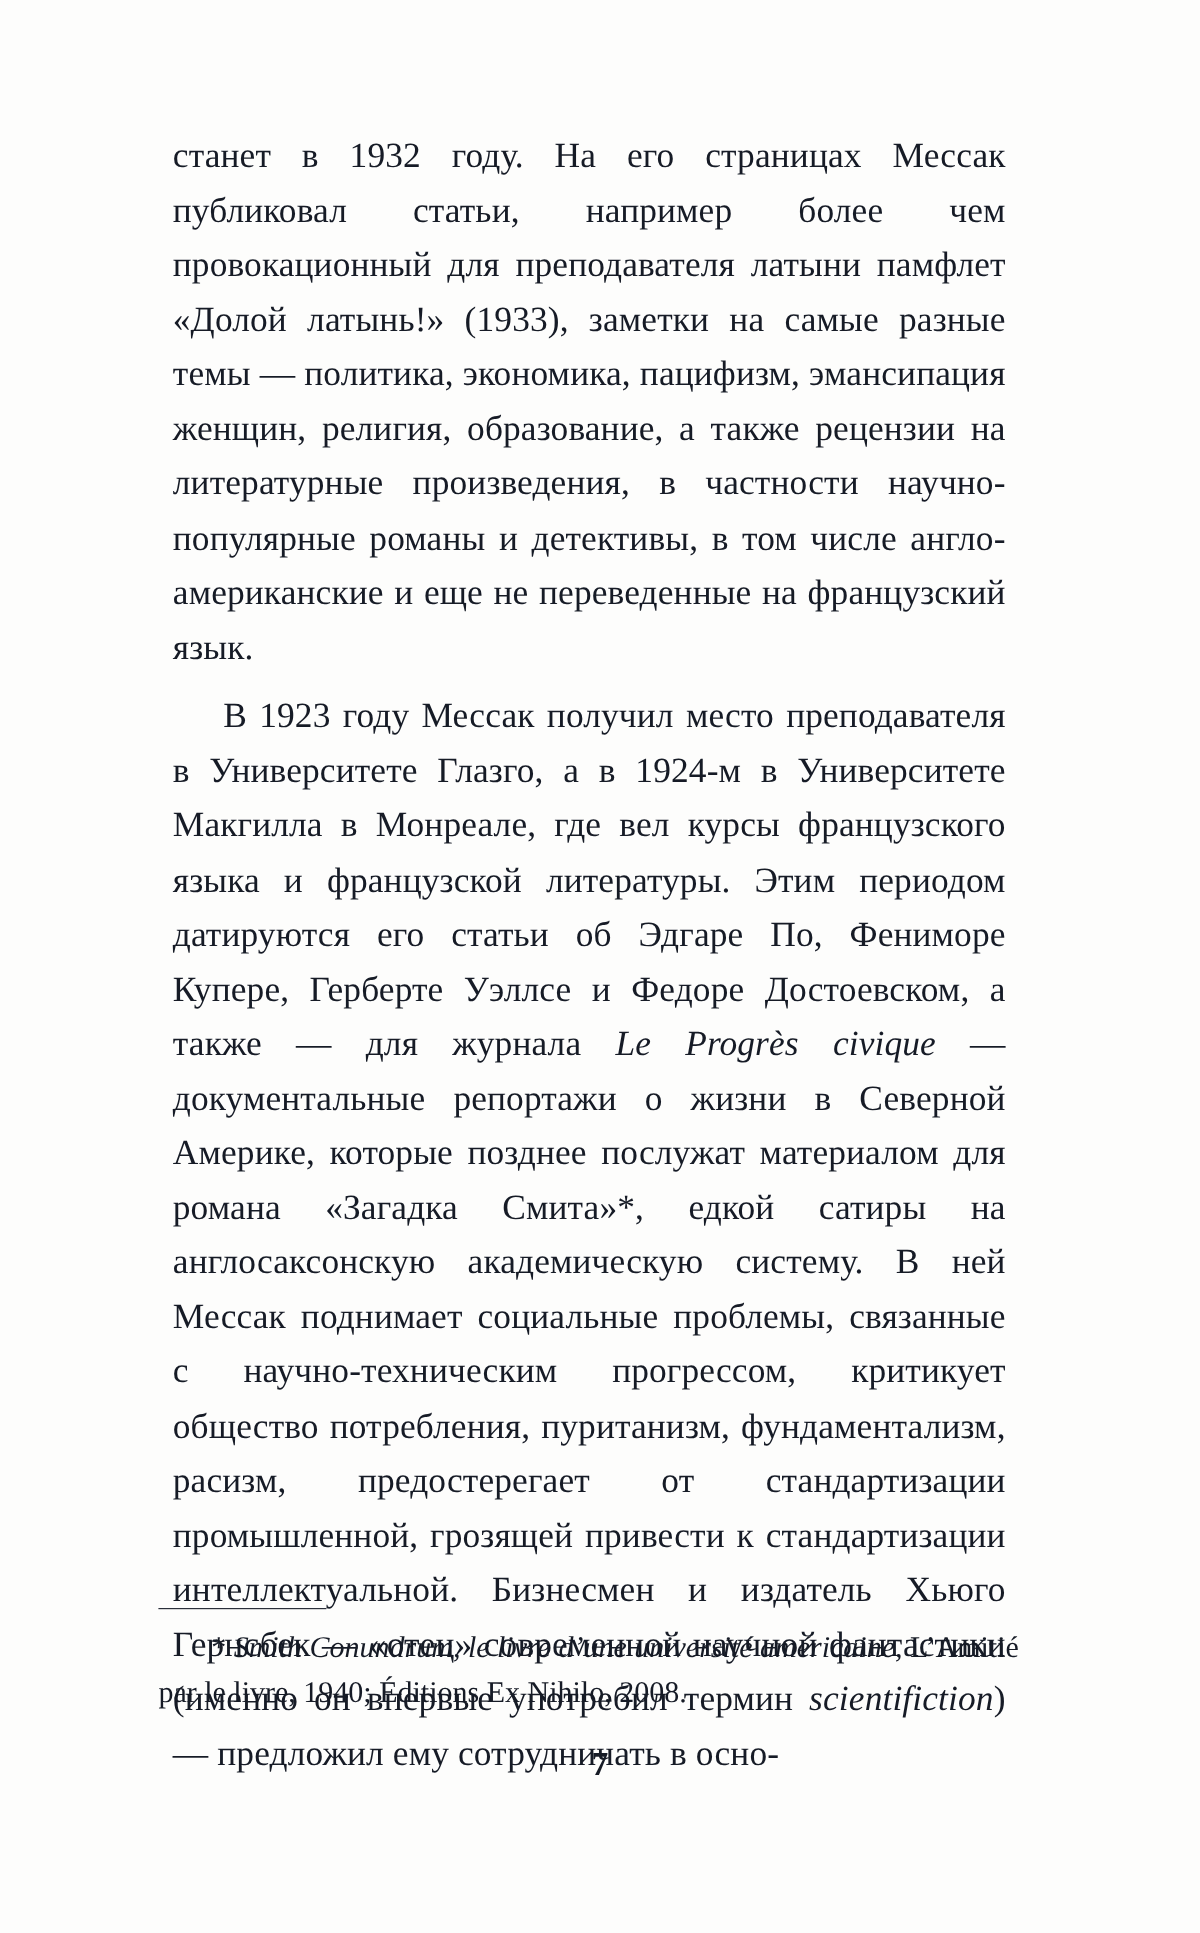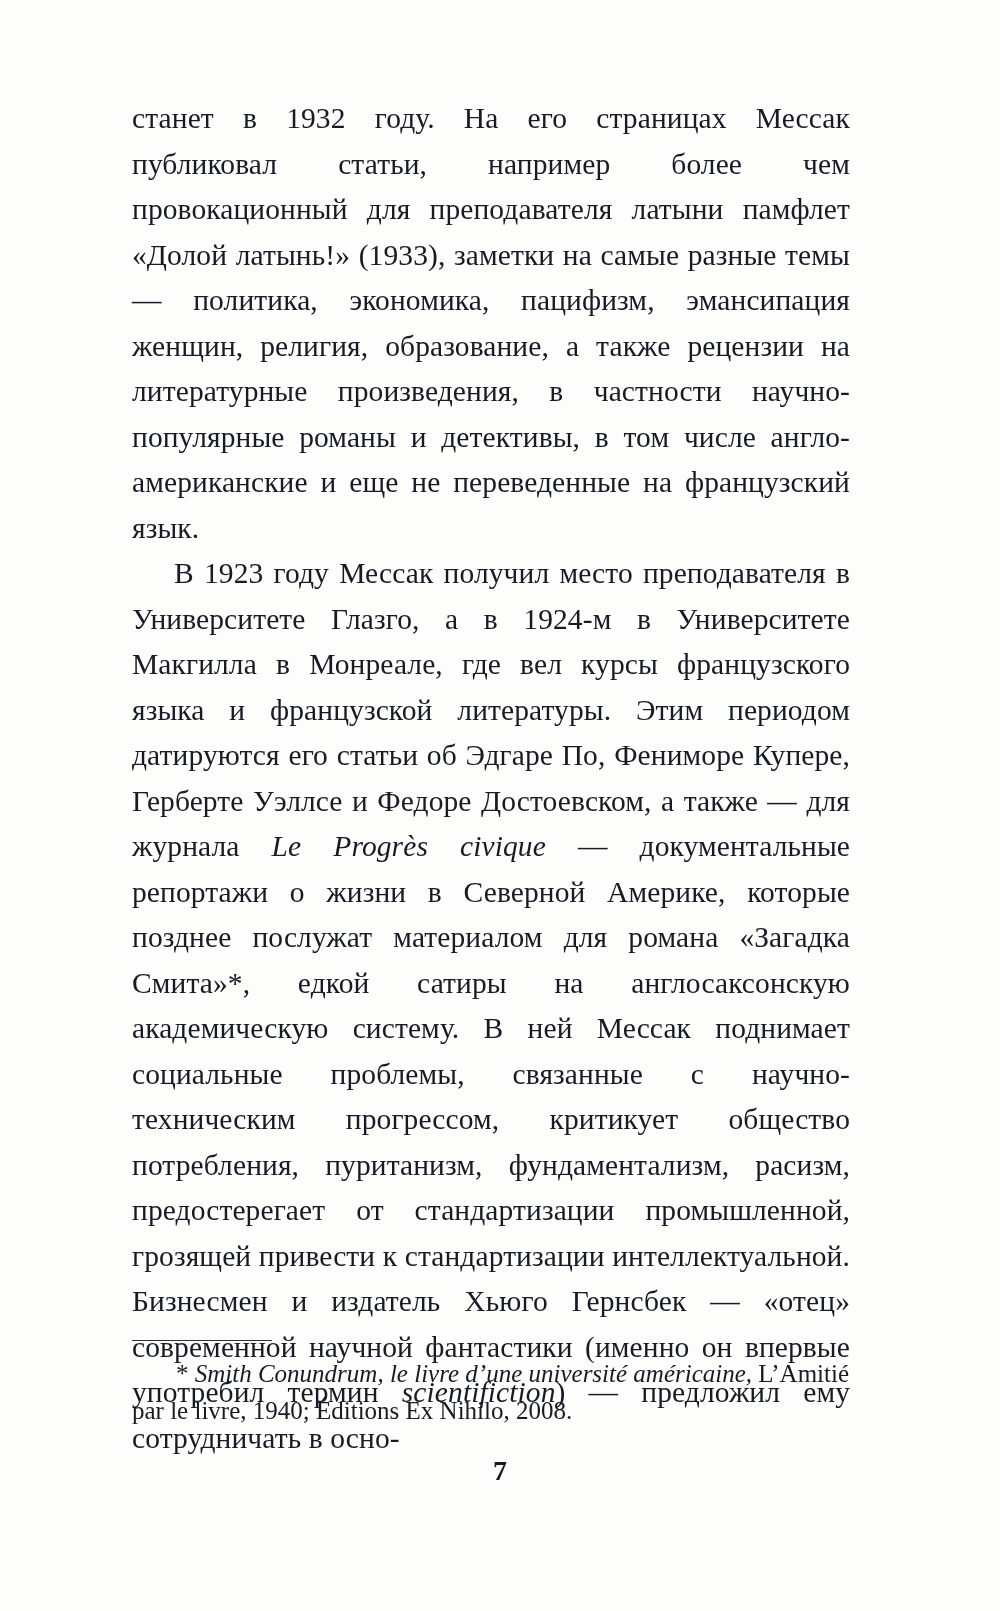--- a/index.html
+++ b/index.html
@@ -22,21 +22,21 @@
     height: 1611px;
     background: #fdfdfc;
   }
   .text-block {
     position: absolute;
     left: 132px;
     top: 96px;
     width: 718px;
   }
   p.para {
-    margin: 0;
+    margin: 12px;
     font-size: 29.5px;
     line-height: 45.5px;
     text-align: justify;
     text-justify: inter-word;
     color: #161b26;
     letter-spacing: 0.1px;
   }
   p.para.indent {
     text-indent: 42px;
   }

